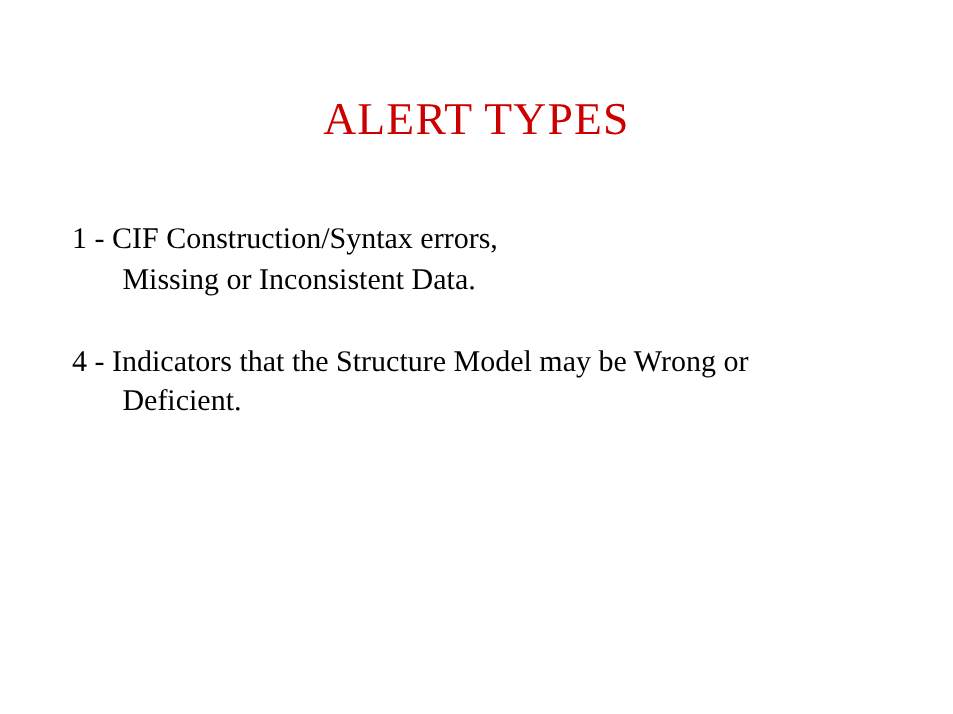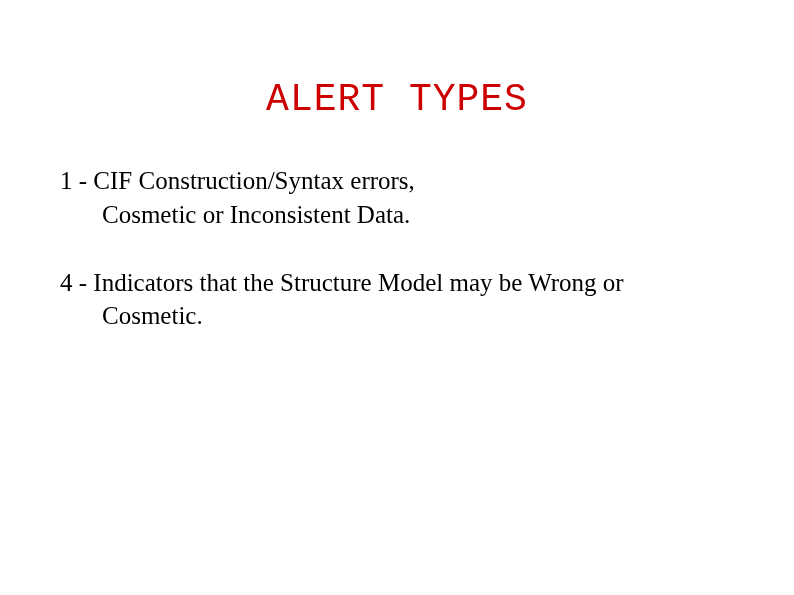--- a/index.html
+++ b/index.html
@@ -17,48 +17,48 @@
     box-sizing: border-box;
     padding: 78px 60px 0 60px;
   }
   .title {
     font-size: 38px;
     font-weight: 400;
     color: #CC0000;
     text-align: center;
     letter-spacing: 1px;
     margin: 0;
-    font-family: Liberation Mono, monospace;
+    font-family: Liberation Serif, serif;
   }
   .body {
-    margin-top: 43px;
+    margin-top: 61px;
     font-family: "Times New Roman", Times, serif;
     font-size: 25px;
     line-height: 1.35;
   }
   .item {
     margin-bottom: 34px;
   }
   .line1 { display: block; }
   .line2 { display: block; padding-left: 42px; }
 </style>
 </head>
 <body>
 
 <div class="slide">
   <h1 class="title">ALERT TYPES</h1>
 
   <div class="body">
 
     <div class="item">
       <span class="line1">1 - CIF Construction/Syntax errors,</span>
-      <span class="line2">Cosmetic or Inconsistent Data.</span>
+      <span class="line2">Missing or Inconsistent Data.</span>
     </div>
 
     <div class="item">
       <span class="line1">4 - Indicators that the Structure Model may be Wrong or</span>
-      <span class="line2">Cosmetic.</span>
+      <span class="line2">Deficient.</span>
     </div>
 
 
 
   </div>
 </div>
 
 </body></html>

